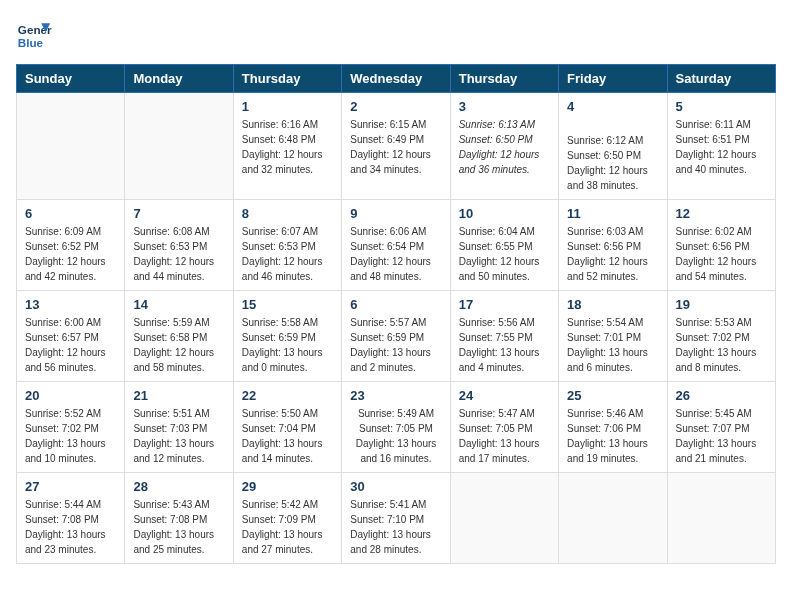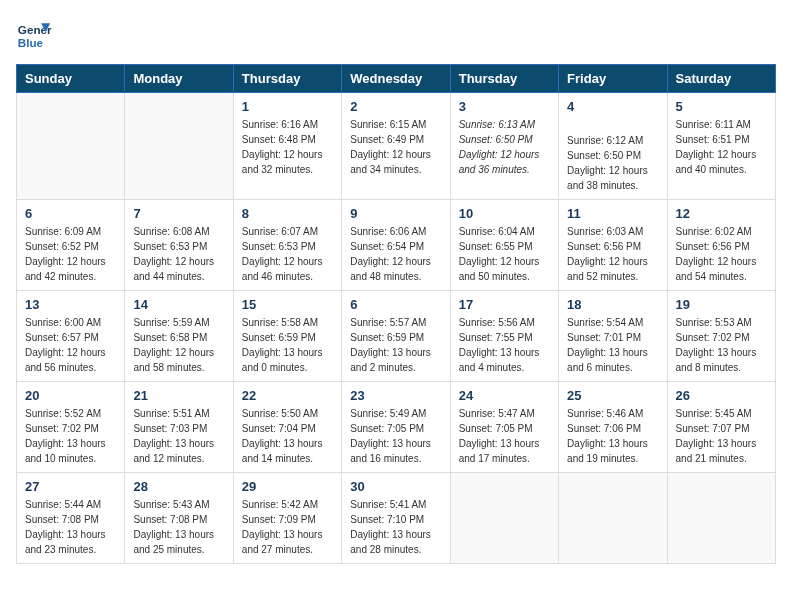--- a/index.html
+++ b/index.html
@@ -268,21 +268,21 @@
         </td>
         <td>
           <span class="day-number">22</span>
           <div class="day-info" style="white-space: pre-line;">Sunrise: 5:50 AM
 Sunset: 7:04 PM
 Daylight: 13 hours
 and 14 minutes.</div>
         </td>
         <td>
           <span class="day-number">23</span>
-          <div class="day-info" style="white-space: pre-line;">Sunrise: 5:49 AM
+          <div class="day-info" style="white-space: pre-line; text-align: center;">Sunrise: 5:49 AM
 Sunset: 7:05 PM
 Daylight: 13 hours
 and 16 minutes.</div>
         </td>
         <td>
           <span class="day-number">24</span>
           <div class="day-info" style="white-space: pre-line;">Sunrise: 5:47 AM
 Sunset: 7:05 PM
 Daylight: 13 hours
 and 17 minutes.</div>

